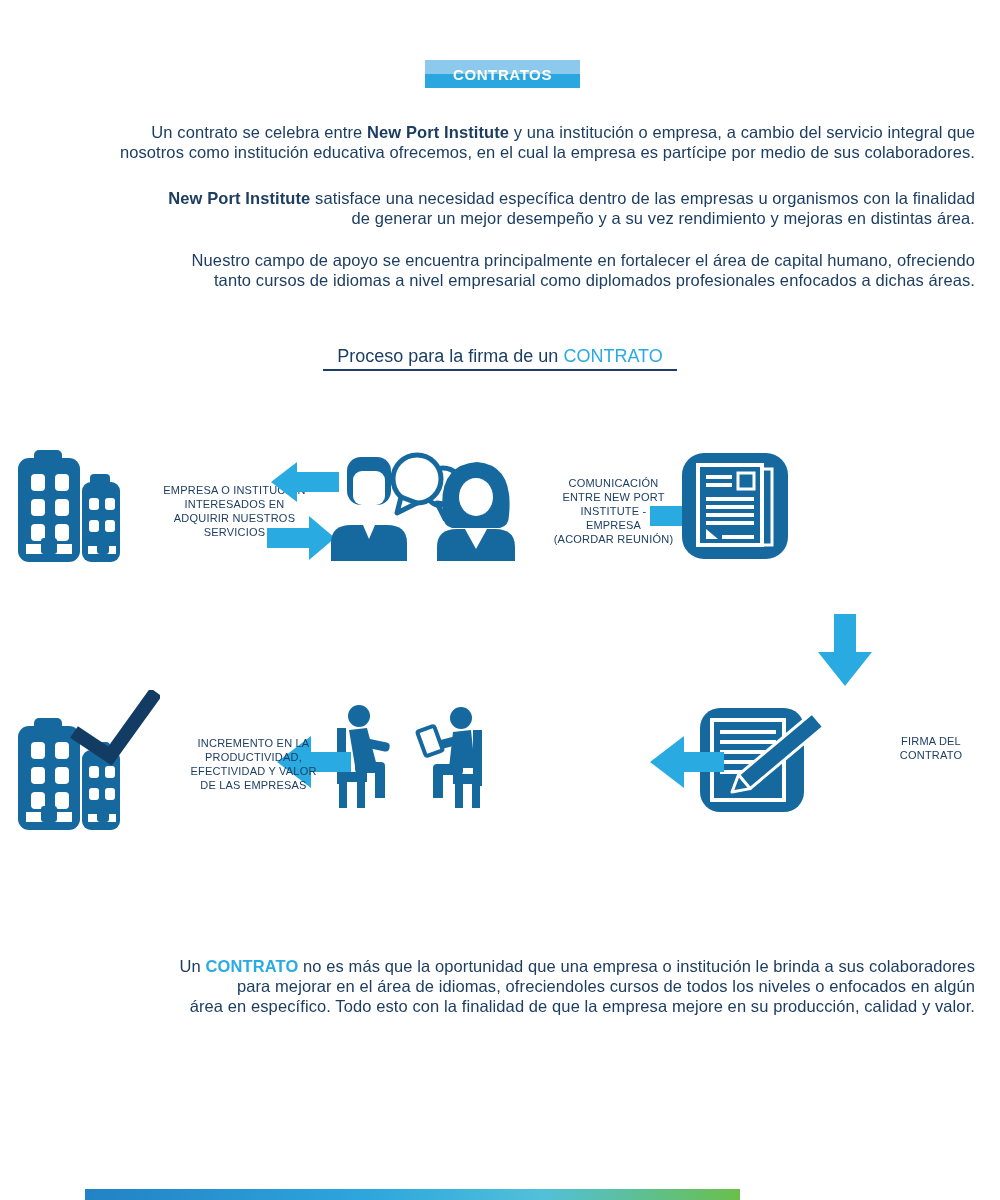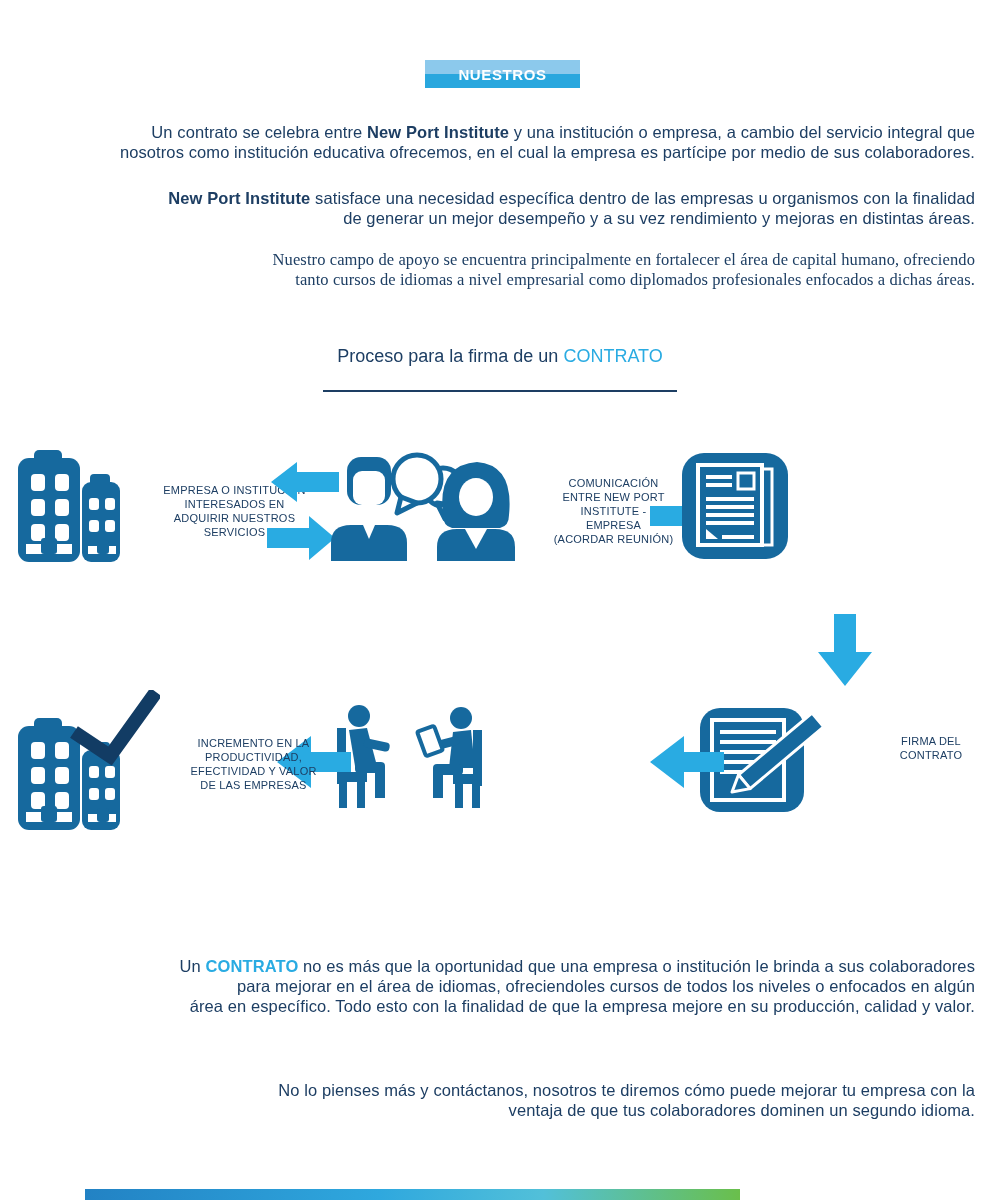--- a/index.html
+++ b/index.html
@@ -13,26 +13,26 @@
   .banner{position:absolute;left:425px;top:60px;width:155px;height:28px;
     background:linear-gradient(to bottom,var(--banner_top) 0 50%,var(--banner_bottom) 50% 100%);
     display:flex;align-items:center;justify-content:center;}
   .banner-text{color:#fff;font-weight:bold;font-size:15px;letter-spacing:.6px;}
 
   .body-text{position:absolute;left:25px;width:950px;text-align:right;color:var(--text);
     font-size:16.5px;line-height:20px;white-space:pre-line;letter-spacing:.1px;}
   .body-text b{font-weight:bold;}
   .accent{color:var(--accent);font-weight:bold;}
 
-  .p1{top:122px;} .p2{top:188px;} .p3{top:250px;font-family:Liberation Serif, serif;}
+  .p1{top:122px;} .p2{top:188px;} .p3{top:250px;}
   .p4{top:956px;} .p5{top:1080px;}
 
   .subtitle-wrap{position:absolute;left:0;top:346px;width:1000px;text-align:center;}
   .subtitle{display:inline-block;font-size:18px;color:var(--text);
-    padding:0 14px 23px 14px;border-bottom:2px solid var(--text);}
+    padding:0 14px 2px 14px;border-bottom:2px solid var(--text);}
   .subtitle .accent{font-weight:normal;}
 
   .step{position:absolute;display:flex;flex-direction:row;align-items:center;gap:27px;}
   .icon-box{display:flex;align-items:center;justify-content:center;}
   .row1 .icon-box{height:116px;}
   .row2 .icon-box{height:142px;align-items:flex-end;}
   .step-label{margin-top:10px;font-size:11px;line-height:14px;color:var(--text);
     text-align:center;white-space:pre-line;letter-spacing:.2px;}
 
   .flow-arrow{position:absolute;}
@@ -41,28 +41,28 @@
 
   .footer-bar{position:absolute;left:85px;top:1189px;width:655px;height:11px;
     background:linear-gradient(90deg,#2282c4 0%,#2fa8de 45%,#52c0d9 70%,#6abf4b 100%);}
 </style>
 </head>
 <body>
 
 <div class="page">
 
   <div class="banner">
-    <span class="banner-text">NUESTROS</span>
+    <span class="banner-text">CONTRATOS</span>
   </div>
 
   <p class="body-text p1"><span>Un contrato se celebra entre </span><b>New Port Institute</b><span> y una institución o empresa, a cambio del servicio integral que
 nosotros como institución educativa ofrecemos, en el cual la empresa es partícipe por medio de sus colaboradores.</span></p>
 
   <p class="body-text p2"><b>New Port Institute</b><span> satisface una necesidad específica dentro de las empresas u organismos con la finalidad
-de generar un mejor desempeño y a su vez rendimiento y mejoras en distintas áreas.</span></p>
+de generar un mejor desempeño y a su vez rendimiento y mejoras en distintas área.</span></p>
 
   <p class="body-text p3">Nuestro campo de apoyo se encuentra principalmente en fortalecer el área de capital humano, ofreciendo
 tanto cursos de idiomas a nivel empresarial como diplomados profesionales enfocados a dichas áreas.</p>
 
   <div class="subtitle-wrap">
     <span class="subtitle"><span>Proceso para la firma de un </span><span class="accent">CONTRATO</span></span>
   </div>
 
   <div class="step row1" style="left:10px;top:448px;width:310px;">
     <div class="icon-box">
@@ -228,18 +228,16 @@
       </svg>
     </div>
     <div class="step-label">INCREMENTO EN LA PRODUCTIVIDAD,
 EFECTIVIDAD Y VALOR DE LAS EMPRESAS</div>
   </div>
 
   <p class="body-text p4"><span>Un </span><span class="accent">CONTRATO</span><span> no es más que la oportunidad que una empresa o institución le brinda a sus colaboradores
 para mejorar en el área de idiomas, ofreciendoles cursos de todos los niveles o enfocados en algún
 área en específico. Todo esto con la finalidad de que la empresa mejore en su producción, calidad y valor.</span></p>
 
-  <p class="body-text p5">No lo pienses más y contáctanos, nosotros te diremos cómo puede mejorar tu empresa con la
-ventaja de que tus colaboradores dominen un segundo idioma.</p>
 
   <div class="footer-bar"></div>
 
 </div>
 
 </body></html>

